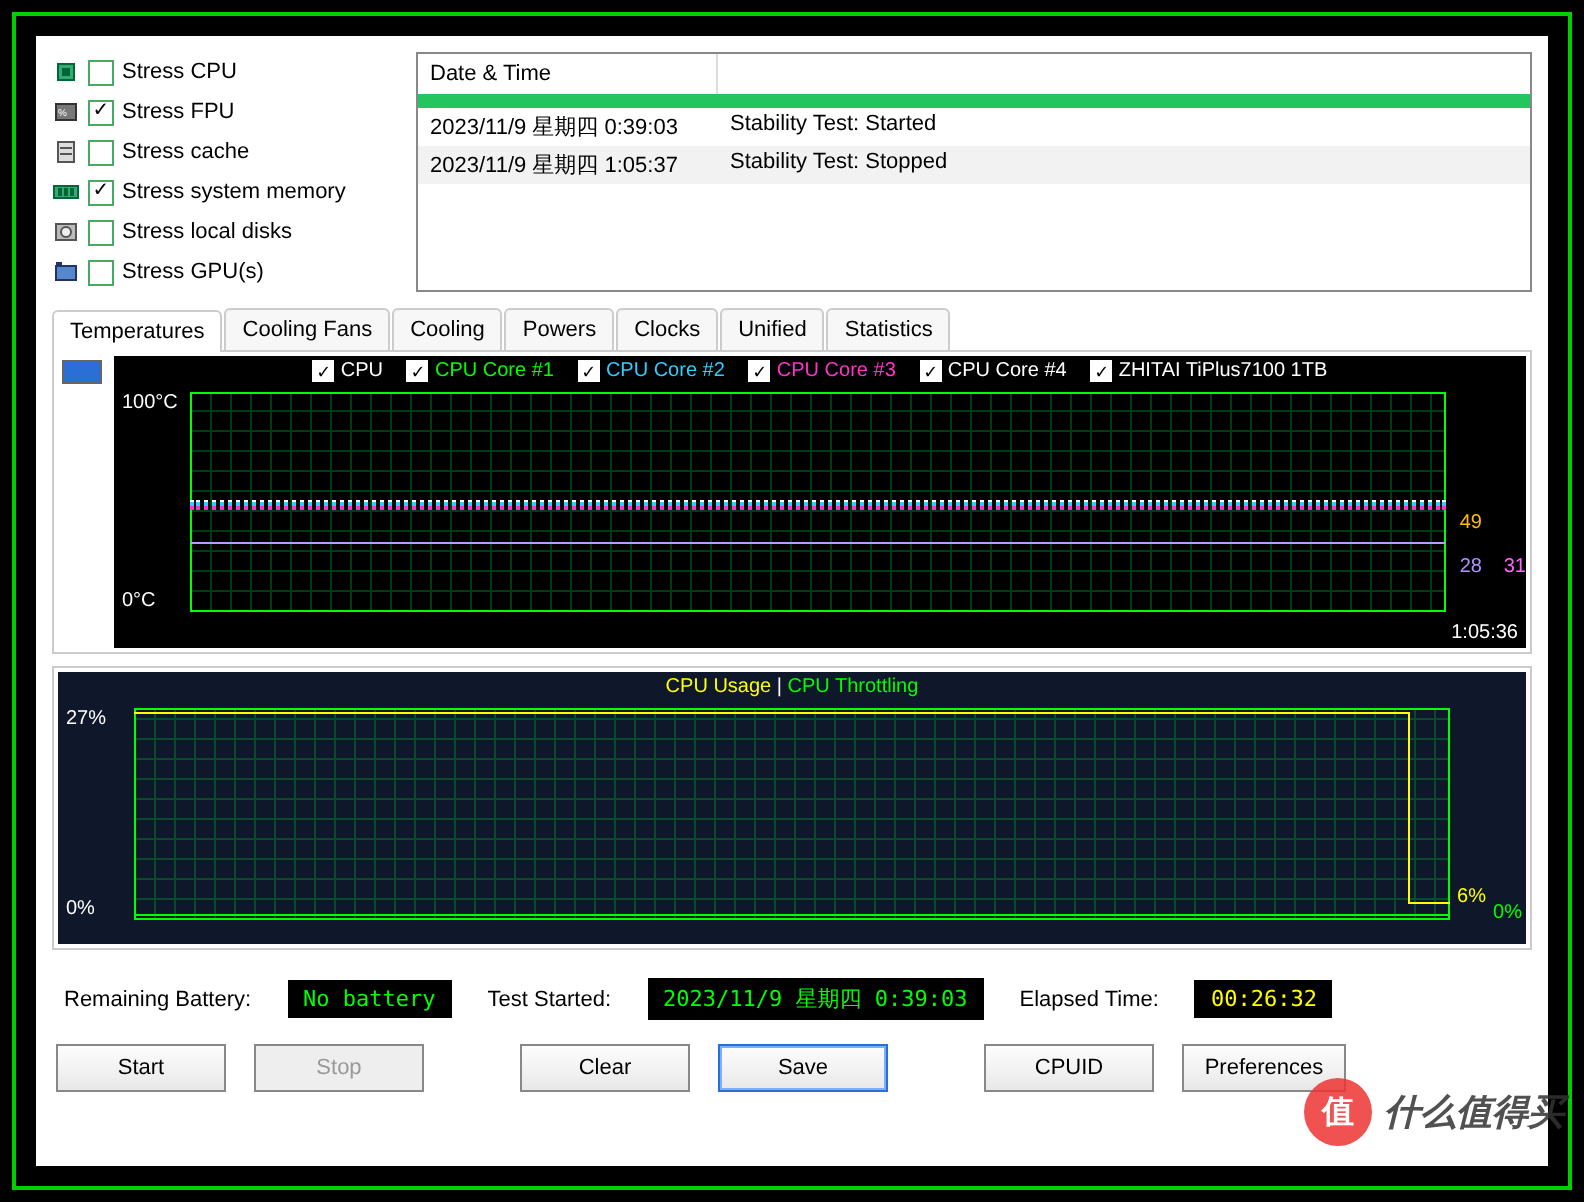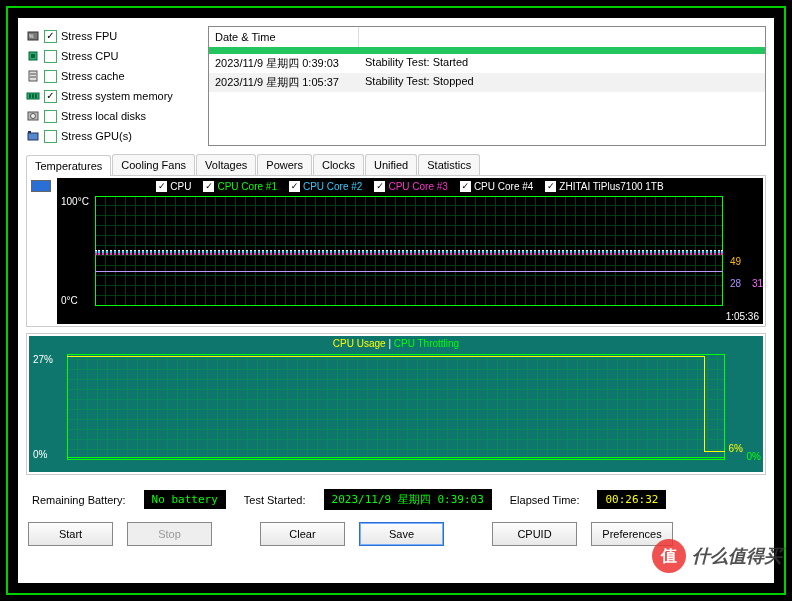--- a/index.html
+++ b/index.html
@@ -32,21 +32,21 @@
 .leg-cb { width: 11px; height: 11px; background: #fff; margin-right: 3px; display: inline-flex; align-items: center; justify-content: center; font-size: 9px; color: #000; }
 .leg-cb::after { content: "✓"; }
 .ylab { position: absolute; left: 4px; text-align: right; }
 .grid { position: absolute; left: 38px; top: 18px; right: 40px; bottom: 18px; }
 .grid::before { content: ""; position: absolute; inset: 0; background-image: repeating-linear-gradient(0deg, #0a3 0 1px, transparent 1px 10px), repeating-linear-gradient(90deg, #0a3 0 1px, transparent 1px 10px); opacity: .35; }
 .grid-border { position: absolute; inset: 0; border: 1px solid #0f0; }
 .trace { position: absolute; left: 0; right: 0; height: 0; border-top: 2px dotted; }
 .rlab { position: absolute; right: 2px; font-size: 10px; }
 .xlab { position: absolute; right: 4px; bottom: 2px; color: #fff; }
 .panel2 { margin: 0 8px 8px 8px; border: 1px solid #ccc; padding: 2px; height: 142px; }
-.graph2 { width: 100%; height: 100%; background: #0f766e; position: relative; color: #fff; font-size: 10px; }
+.graph2 { width: 100%; height: 100%; background: #0f172a; position: relative; color: #fff; font-size: 10px; }
 .title2 { position: absolute; top: 2px; left: 0; right: 0; text-align: center; }
 .grid2 { position: absolute; left: 38px; top: 18px; right: 38px; bottom: 12px; }
 .grid2::before { content: ""; position: absolute; inset: 0; background-image: repeating-linear-gradient(0deg, #0a3 0 1px, transparent 1px 10px), repeating-linear-gradient(90deg, #0a3 0 1px, transparent 1px 10px); opacity: .35; }
 .usage-line { position: absolute; left: 0; top: 2px; width: calc(100% - 20px); border-top: 1px solid #ff0; }
 .usage-drop { position: absolute; right: 20px; top: 2px; width: 1px; height: calc(100% - 10px); background: #ff0; }
 .usage-tail { position: absolute; right: 0; bottom: 8px; width: 20px; border-top: 1px solid #ff0; }
 .thr-line { position: absolute; left: 0; bottom: 2px; right: 0; border-top: 1px solid #0f0; }
 .status { display: flex; align-items: center; gap: 18px; padding: 6px 14px; font-size: 11px; }
 .val { background: #000; padding: 3px 8px; font-family: Consolas, monospace; }
 .btns { display: flex; gap: 14px; padding: 6px 10px 10px 10px; }
@@ -60,36 +60,36 @@
 <body>
 
 <div class="window">
 <div class="inner">
 
 <div class="top">
   <div class="stress" id="stress-list">
           <div class="stress-row">
             <span class="chip">
               <svg viewBox="0 0 14 14">
+                <rect x="3" y="3" width="8" height="8" fill="#3a7" stroke="#063"></rect>
+                <rect x="5" y="5" width="4" height="4" fill="#063"></rect>
+              </svg>
+            </span>
+    <span class="cb "></span>
+    <span>Stress CPU</span>
+          </div>
+          <div class="stress-row">
+            <span class="chip">
+              <svg viewBox="0 0 14 14">
                 <rect x="2" y="3" width="10" height="8" fill="#777" stroke="#333"></rect>
                 <text x="3" y="9" font-size="5" fill="#fff">%</text>
               </svg>
             </span>
     <span class="cb checked"></span>
     <span>Stress FPU</span>
-          </div>
-          <div class="stress-row">
-            <span class="chip">
-              <svg viewBox="0 0 14 14">
-                <rect x="3" y="3" width="8" height="8" fill="#3a7" stroke="#063"></rect>
-                <rect x="5" y="5" width="4" height="4" fill="#063"></rect>
-              </svg>
-            </span>
-    <span class="cb "></span>
-    <span>Stress CPU</span>
           </div>
           <div class="stress-row">
             <span class="chip">
               <svg viewBox="0 0 14 14">
                 <rect x="3" y="2" width="8" height="10" fill="#ddd" stroke="#555"></rect>
                 <line x1="4" y1="5" x2="10" y2="5" stroke="#555"></line>
                 <line x1="4" y1="8" x2="10" y2="8" stroke="#555"></line>
               </svg>
             </span>
     <span class="cb "></span>
@@ -141,21 +141,21 @@
               <div class="lh-dt">2023/11/9 星期四 1:05:37</div>
               <div class="lh-st">Stability Test: Stopped</div>
             </div>
           </div>
   </div>
 </div>
 
 <div class="tabs" id="tabs">
         <div class="tab active">Temperatures</div>
         <div class="tab">Cooling Fans</div>
-        <div class="tab">Voltages</div>
+        <div class="tab">Cooling</div>
         <div class="tab">Powers</div>
         <div class="tab">Clocks</div>
         <div class="tab">Unified</div>
         <div class="tab">Statistics</div>
       </div>
 
 <div class="panel">
   <div class="side">
           <div class="side-bar"></div>
         </div>

